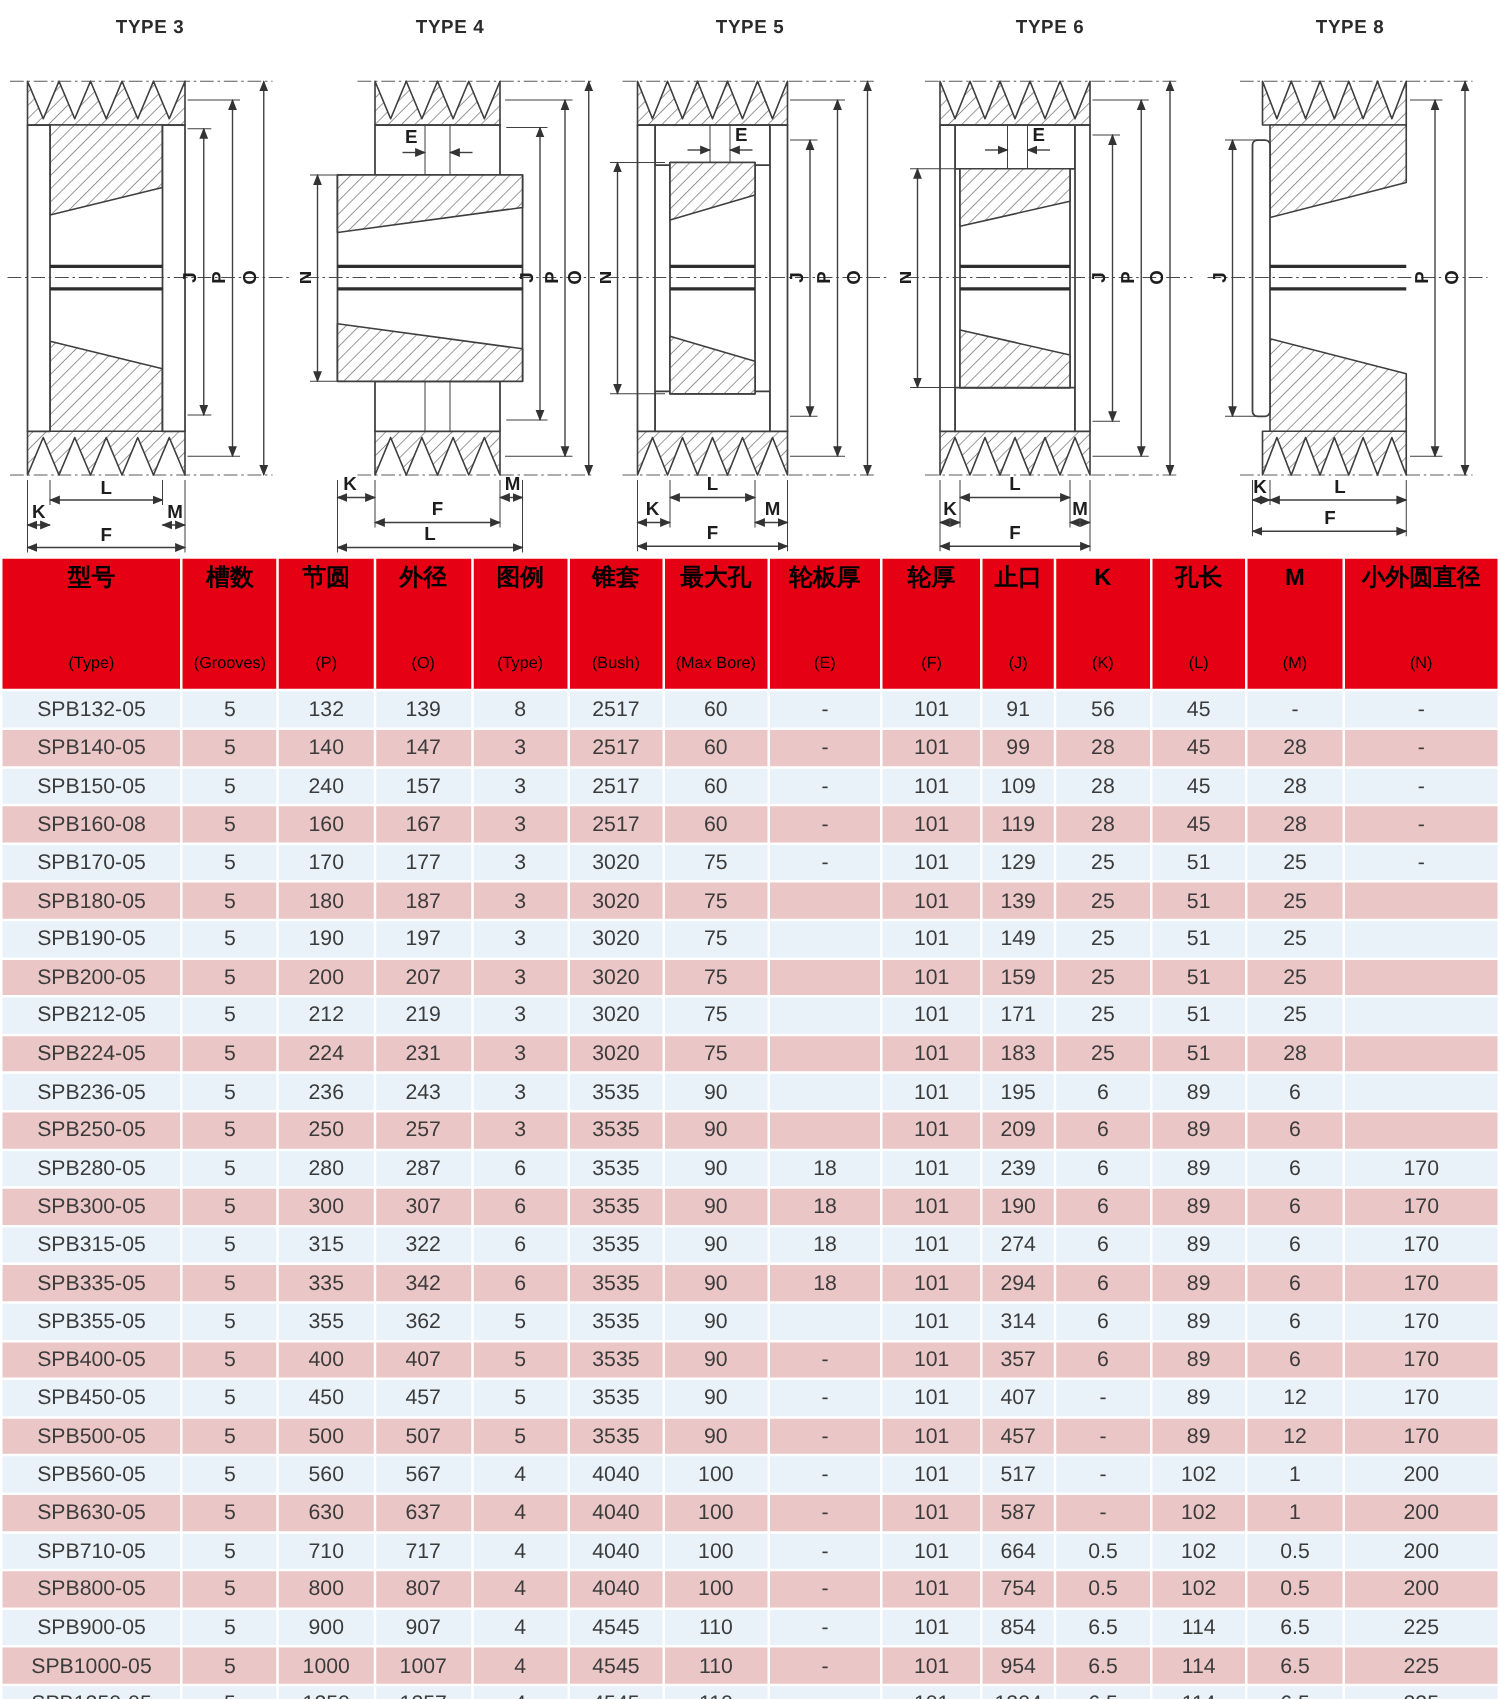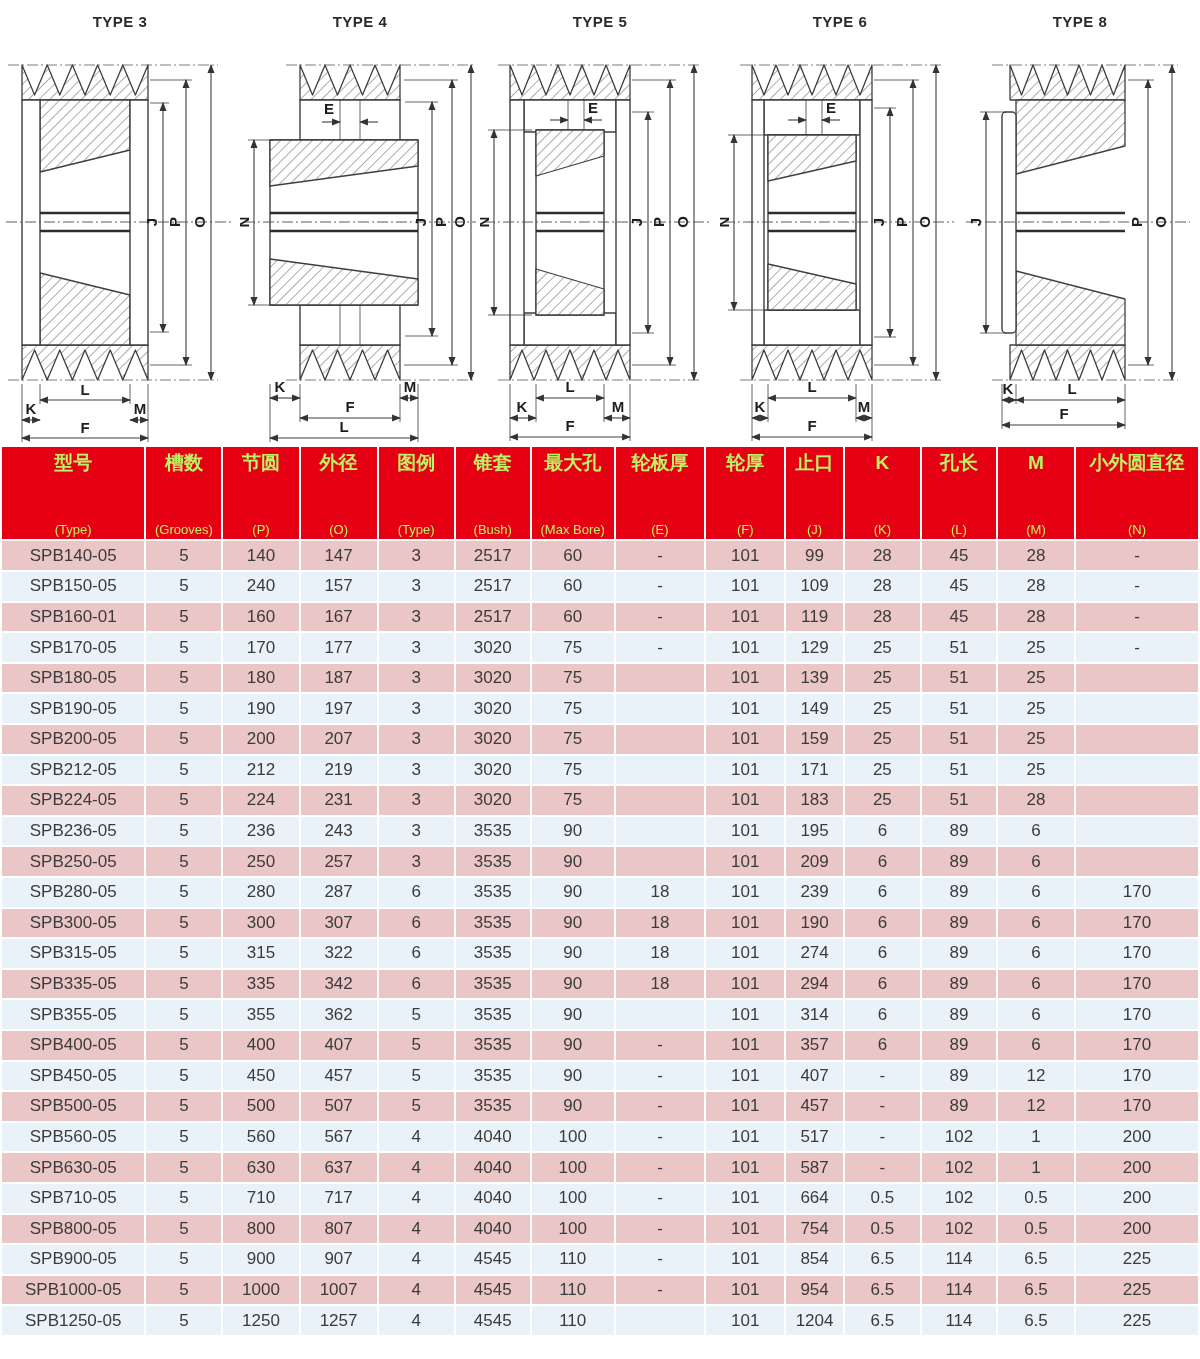--- a/index.html
+++ b/index.html
@@ -16,21 +16,21 @@
   .ht{fill:url(#hatch45);stroke:#3f3f3f;stroke-width:1.3;stroke-linejoin:round;}
   .bore{stroke:#2d2d2d;stroke-width:2.6;}
   .cl{stroke:#4a4a4a;stroke-width:.9;stroke-dasharray:11 3 2 3;}
   .od{stroke:#5a5a5a;stroke-width:.8;stroke-dasharray:11 3 2 3;}
   .dim{stroke:#3f3f3f;stroke-width:1.1;}
   .ext{stroke:#3f3f3f;stroke-width:.8;}
   .dl{font:600 15px "Liberation Sans",sans-serif;fill:#1d1d1d;}
 
   
   .spec-table{width:1200px;border-collapse:separate;border-spacing:2px;background:#fff;table-layout:fixed;}
-  .spec-table th{background:#e60013;color:#bef264;vertical-align:middle;padding:5px 1px 2px;}
+  .spec-table th{background:#e60013;color:#000000;vertical-align:middle;padding:5px 1px 14px;}
   .spec-table th .zh{font-size:19px;font-weight:bold;line-height:1.15;}
   .spec-table th .en{font-size:13px;font-weight:normal;line-height:1.2;margin-top:48px;}
   .spec-table td{height:28.6px;text-align:center;vertical-align:middle;
     font-size:17px;color:#3b3b3b;padding:0 2px;overflow:hidden;white-space:nowrap;}
   tr.odd td{background:#ebc6c6;}
   tr.even td{background:#e9f2f9;}
 </style>
 </head>
 <body>
 
@@ -347,20 +347,36 @@
           <div class="zh">M</div>
           <div class="en">(M)</div>
         </th>
       <th>
           <div class="zh">小外圆直径</div>
           <div class="en">(N)</div>
         </th>
     </tr>
   </thead>
   <tbody>
+      <tr class="even">
+        <td>SPB132-05</td>
+        <td>5</td>
+        <td>132</td>
+        <td>139</td>
+        <td>8</td>
+        <td>2517</td>
+        <td>60</td>
+        <td>-</td>
+        <td>101</td>
+        <td>91</td>
+        <td>56</td>
+        <td>45</td>
+        <td>-</td>
+        <td>-</td>
+      </tr>
       <tr class="odd">
         <td>SPB140-05</td>
         <td>5</td>
         <td>140</td>
         <td>147</td>
         <td>3</td>
         <td>2517</td>
         <td>60</td>
         <td>-</td>
         <td>101</td>
@@ -380,21 +396,21 @@
         <td>60</td>
         <td>-</td>
         <td>101</td>
         <td>109</td>
         <td>28</td>
         <td>45</td>
         <td>28</td>
         <td>-</td>
       </tr>
       <tr class="odd">
-        <td>SPB160-01</td>
+        <td>SPB160-08</td>
         <td>5</td>
         <td>160</td>
         <td>167</td>
         <td>3</td>
         <td>2517</td>
         <td>60</td>
         <td>-</td>
         <td>101</td>
         <td>119</td>
         <td>28</td>

